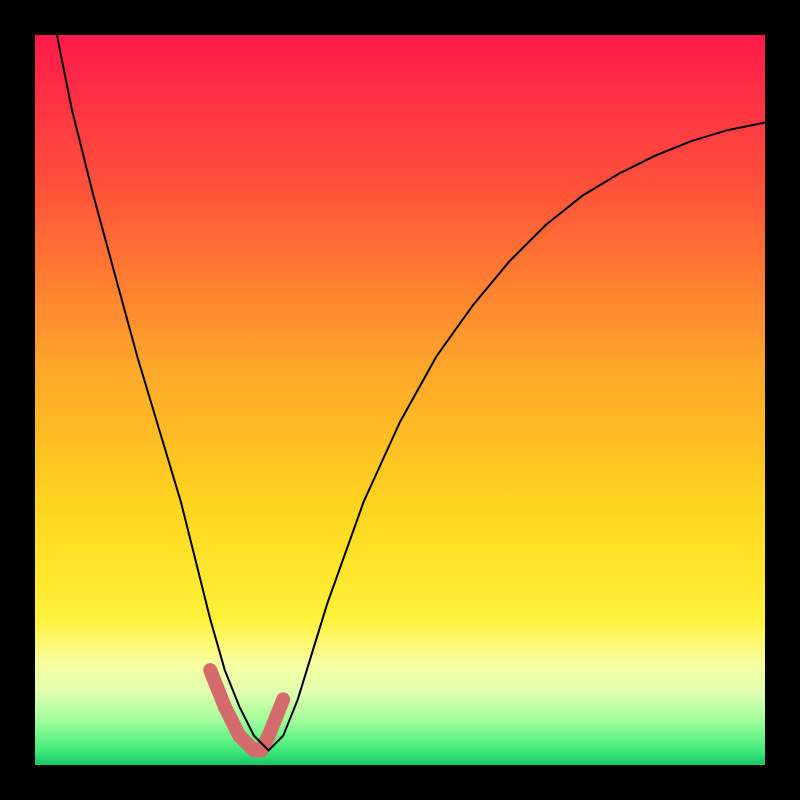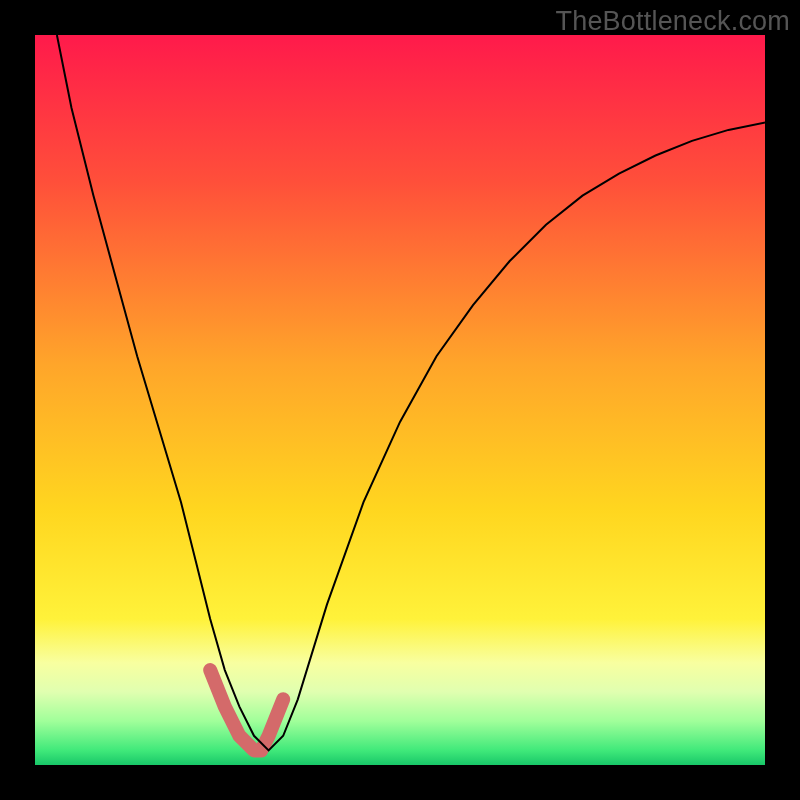--- a/index.html
+++ b/index.html
@@ -40,21 +40,20 @@
     font-size: 27px;
     letter-spacing: 0.2px;
     user-select: none;
   }
 </style>
 </head>
 <body>
 
 <div class="stage">
 
-  <div class="watermark">TheBottleneck.com</div>
 
   <div class="plot-area">
 
     <svg class="gradient-bg" width="730" height="730" viewBox="0 0 730 730" preserveAspectRatio="none">
       <defs>
         <linearGradient id="heat" x1="0" y1="0" x2="0" y2="1">
         <stop offset="0%" stop-color="#ff1a4b"></stop>
             <stop offset="20%" stop-color="#ff4f3a"></stop>
             <stop offset="45%" stop-color="#ffa52a"></stop>
             <stop offset="65%" stop-color="#ffd61f"></stop>

